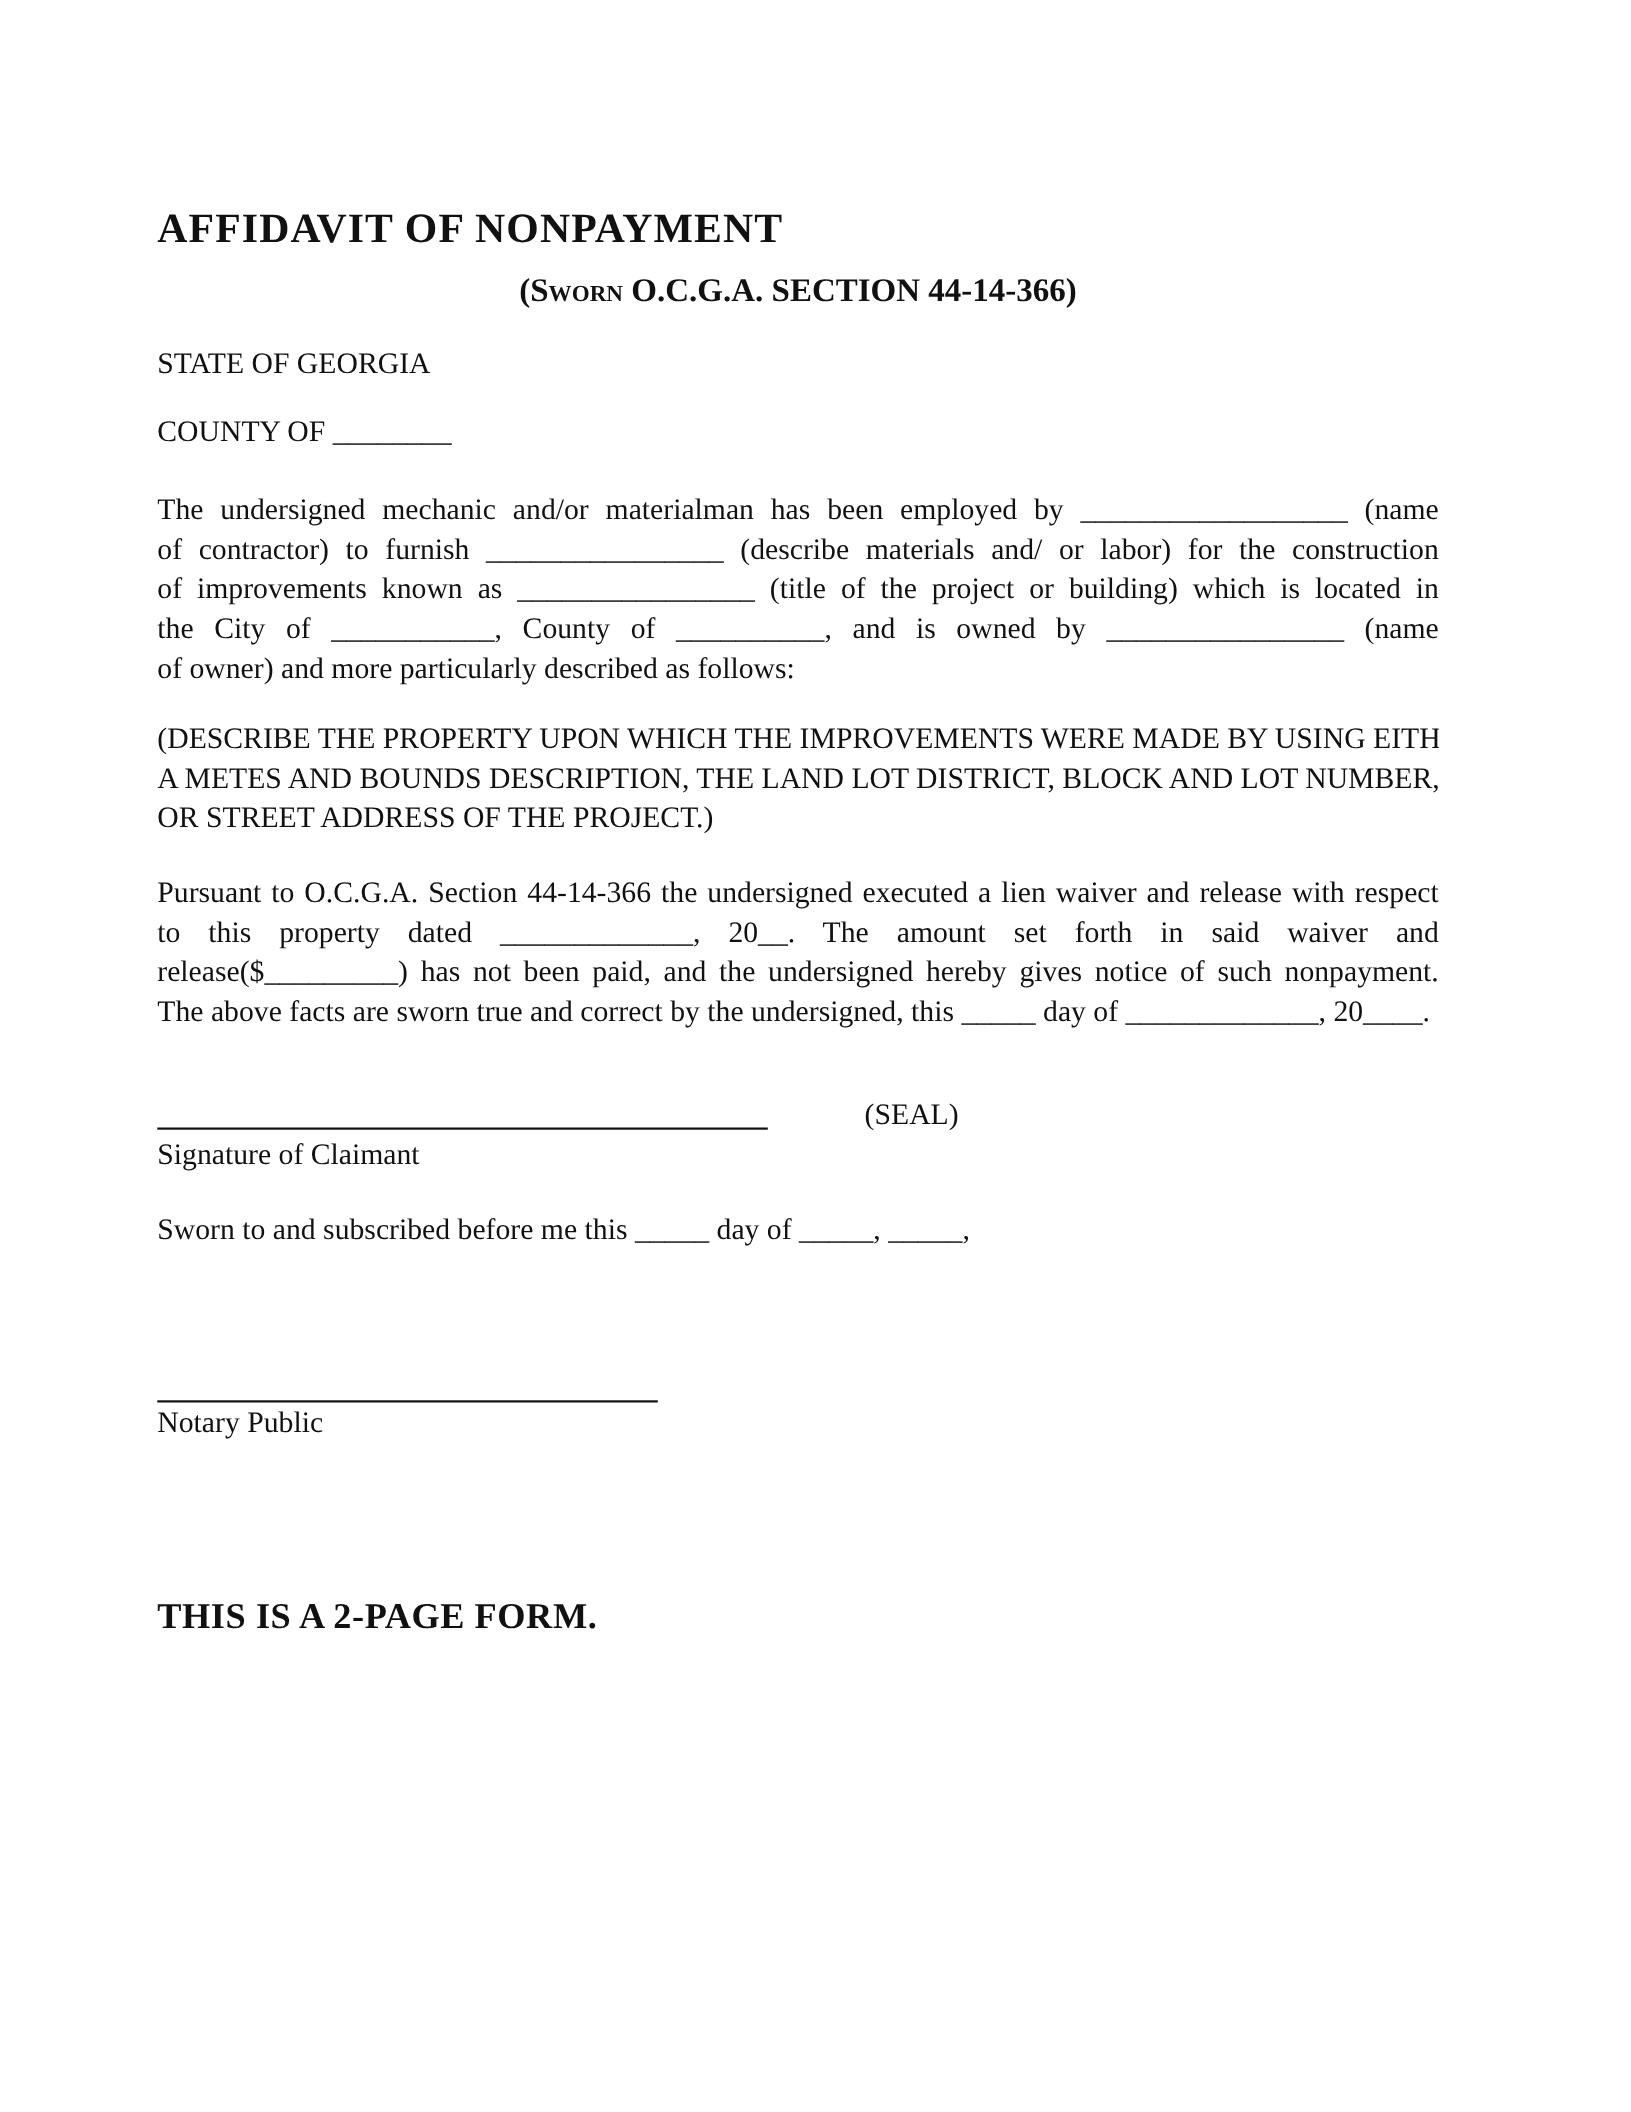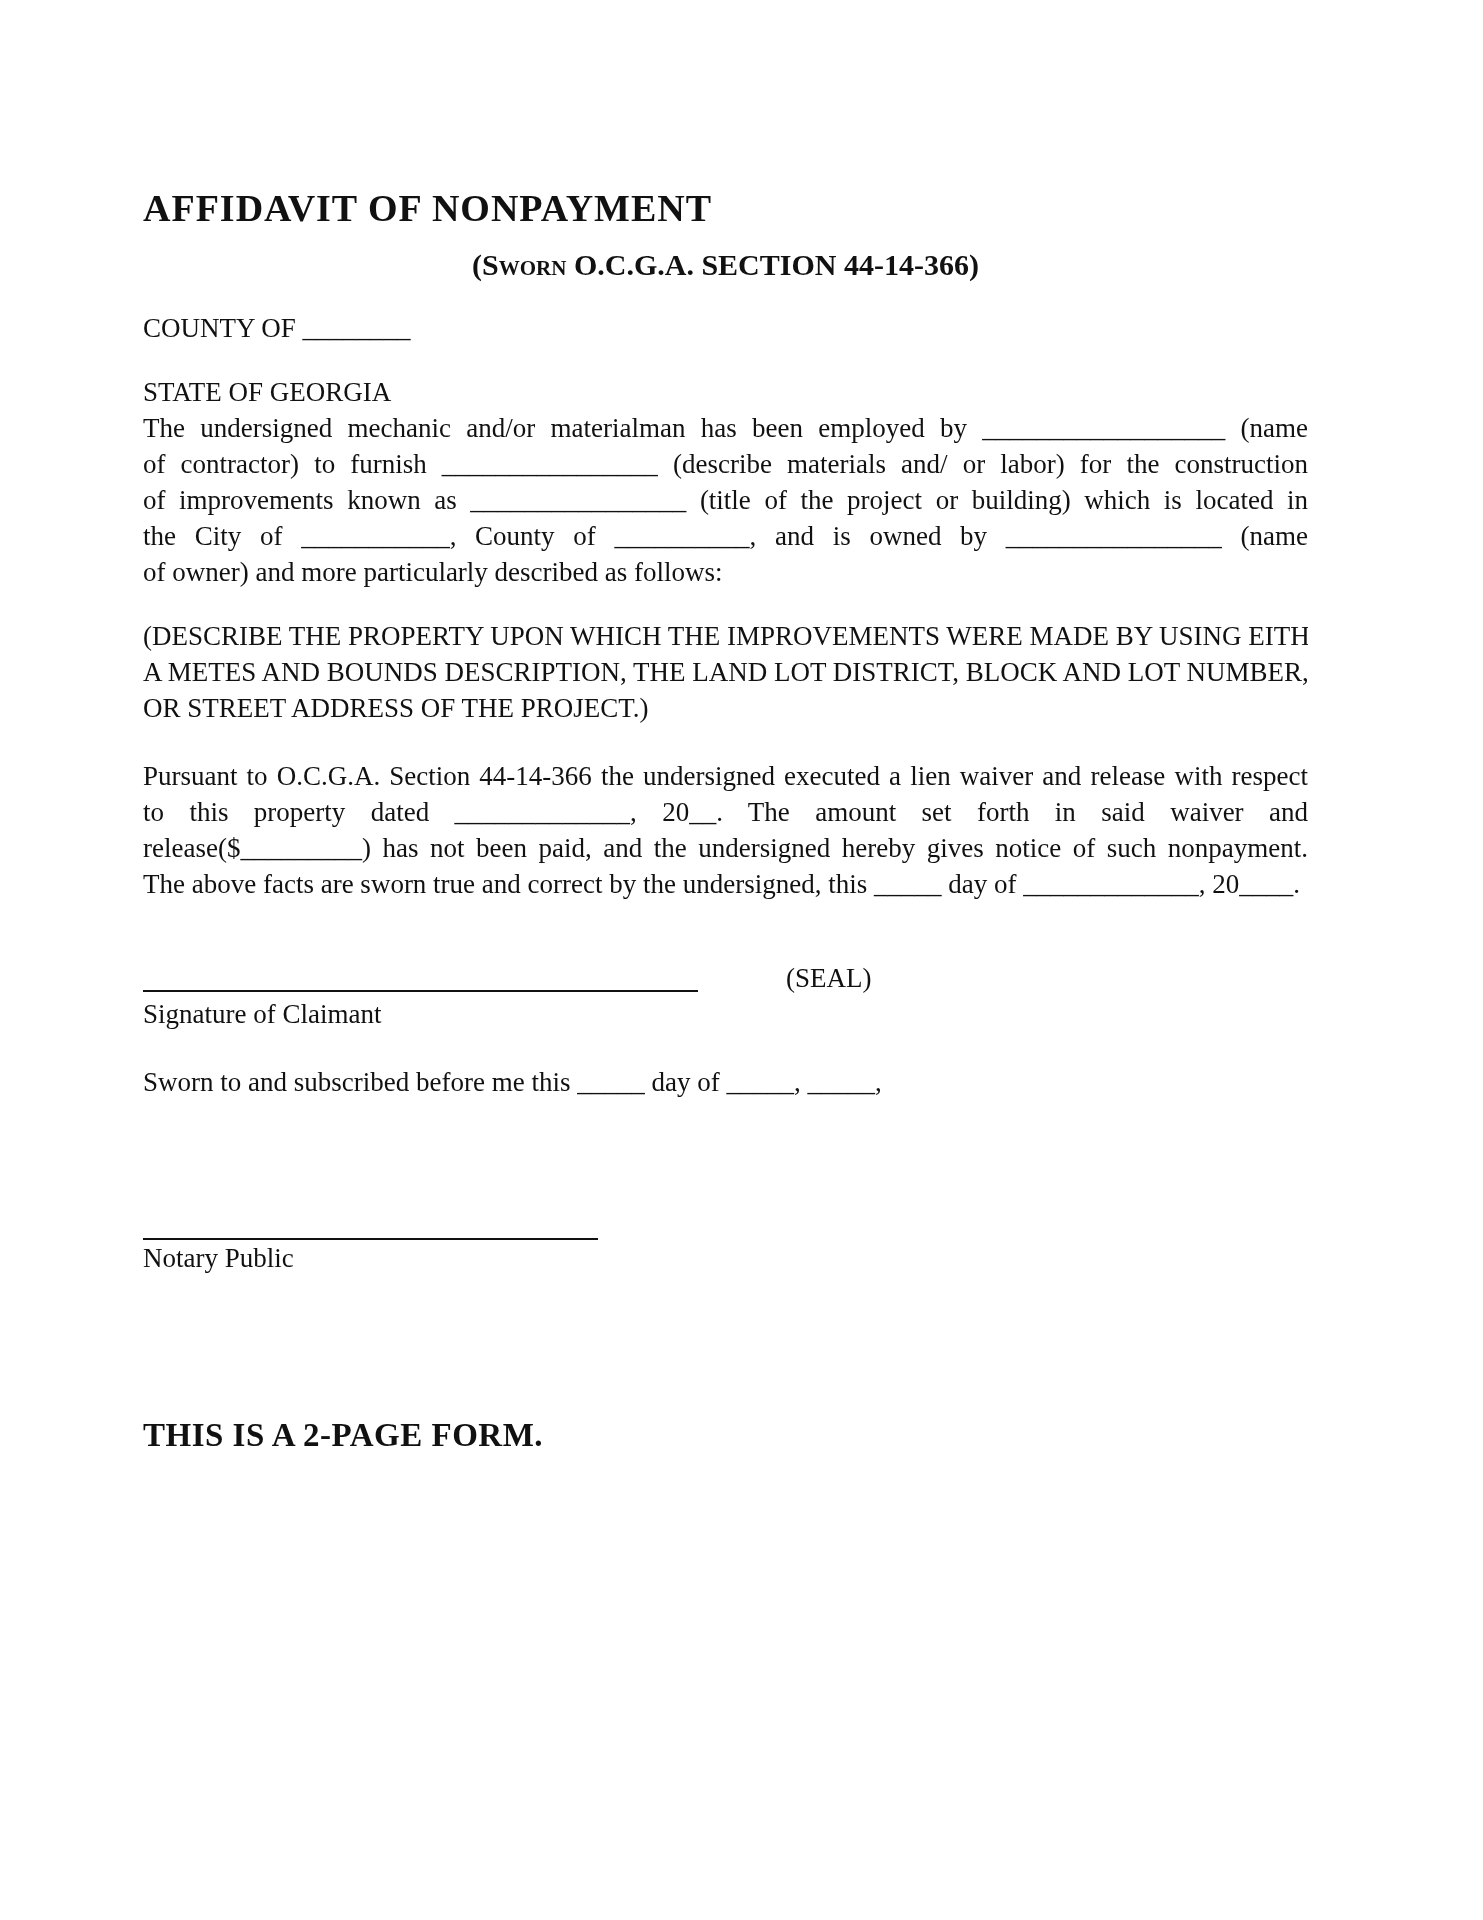--- a/index.html
+++ b/index.html
@@ -26,21 +26,21 @@
     margin-top: 15px;
     text-align: center;
     font-size: 30px;
     line-height: 38px;
     font-weight: bold;
   }
   .sc { font-variant: small-caps; }
   .bodytext { font-size: 27px; line-height: 36px; }
   .state-line  { margin-top: 28px; }
   .county-line { margin-top: 26px; }
-  .para-employment { }
+  .para-employment { margin-top: 35px; }
   .para-describe   { margin-top: 28px; }
   .para-pursuant   { margin-top: 32px; }
   .jline {
     text-align: justify;
     text-align-last: justify;
     white-space: nowrap;
     overflow: hidden;
   }
   .jlast { text-align: left; white-space: nowrap; }
   .sig-row {
@@ -79,23 +79,23 @@
 <body>
 
 <div class="page">
 
   <h1 class="doc-title">AFFIDAVIT OF NONPAYMENT</h1>
 
   <div class="doc-subtitle">
     <span class="sc">(Sworn</span><span> O.C.G.A. SECTION 44-14-366)</span>
   </div>
 
+  <div class="bodytext state-line">STATE OF GEORGIA</div>
+
   <div class="bodytext county-line">COUNTY OF ________</div>
-
-  <div class="bodytext state-line">STATE OF GEORGIA</div>
 
   <div class="bodytext para-employment">
     <div class="jline">The undersigned mechanic and/or materialman has been employed by __________________ (name</div>
     <div class="jline">of contractor) to furnish ________________ (describe materials and/ or labor) for the construction</div>
     <div class="jline">of improvements known as ________________ (title of the project or building) which is located in</div>
     <div class="jline">the City of ___________, County of __________, and is owned by ________________ (name</div>
     <div class="jlast">of owner) and more particularly described as follows:</div>
   </div>
 
   <div class="bodytext para-describe">

